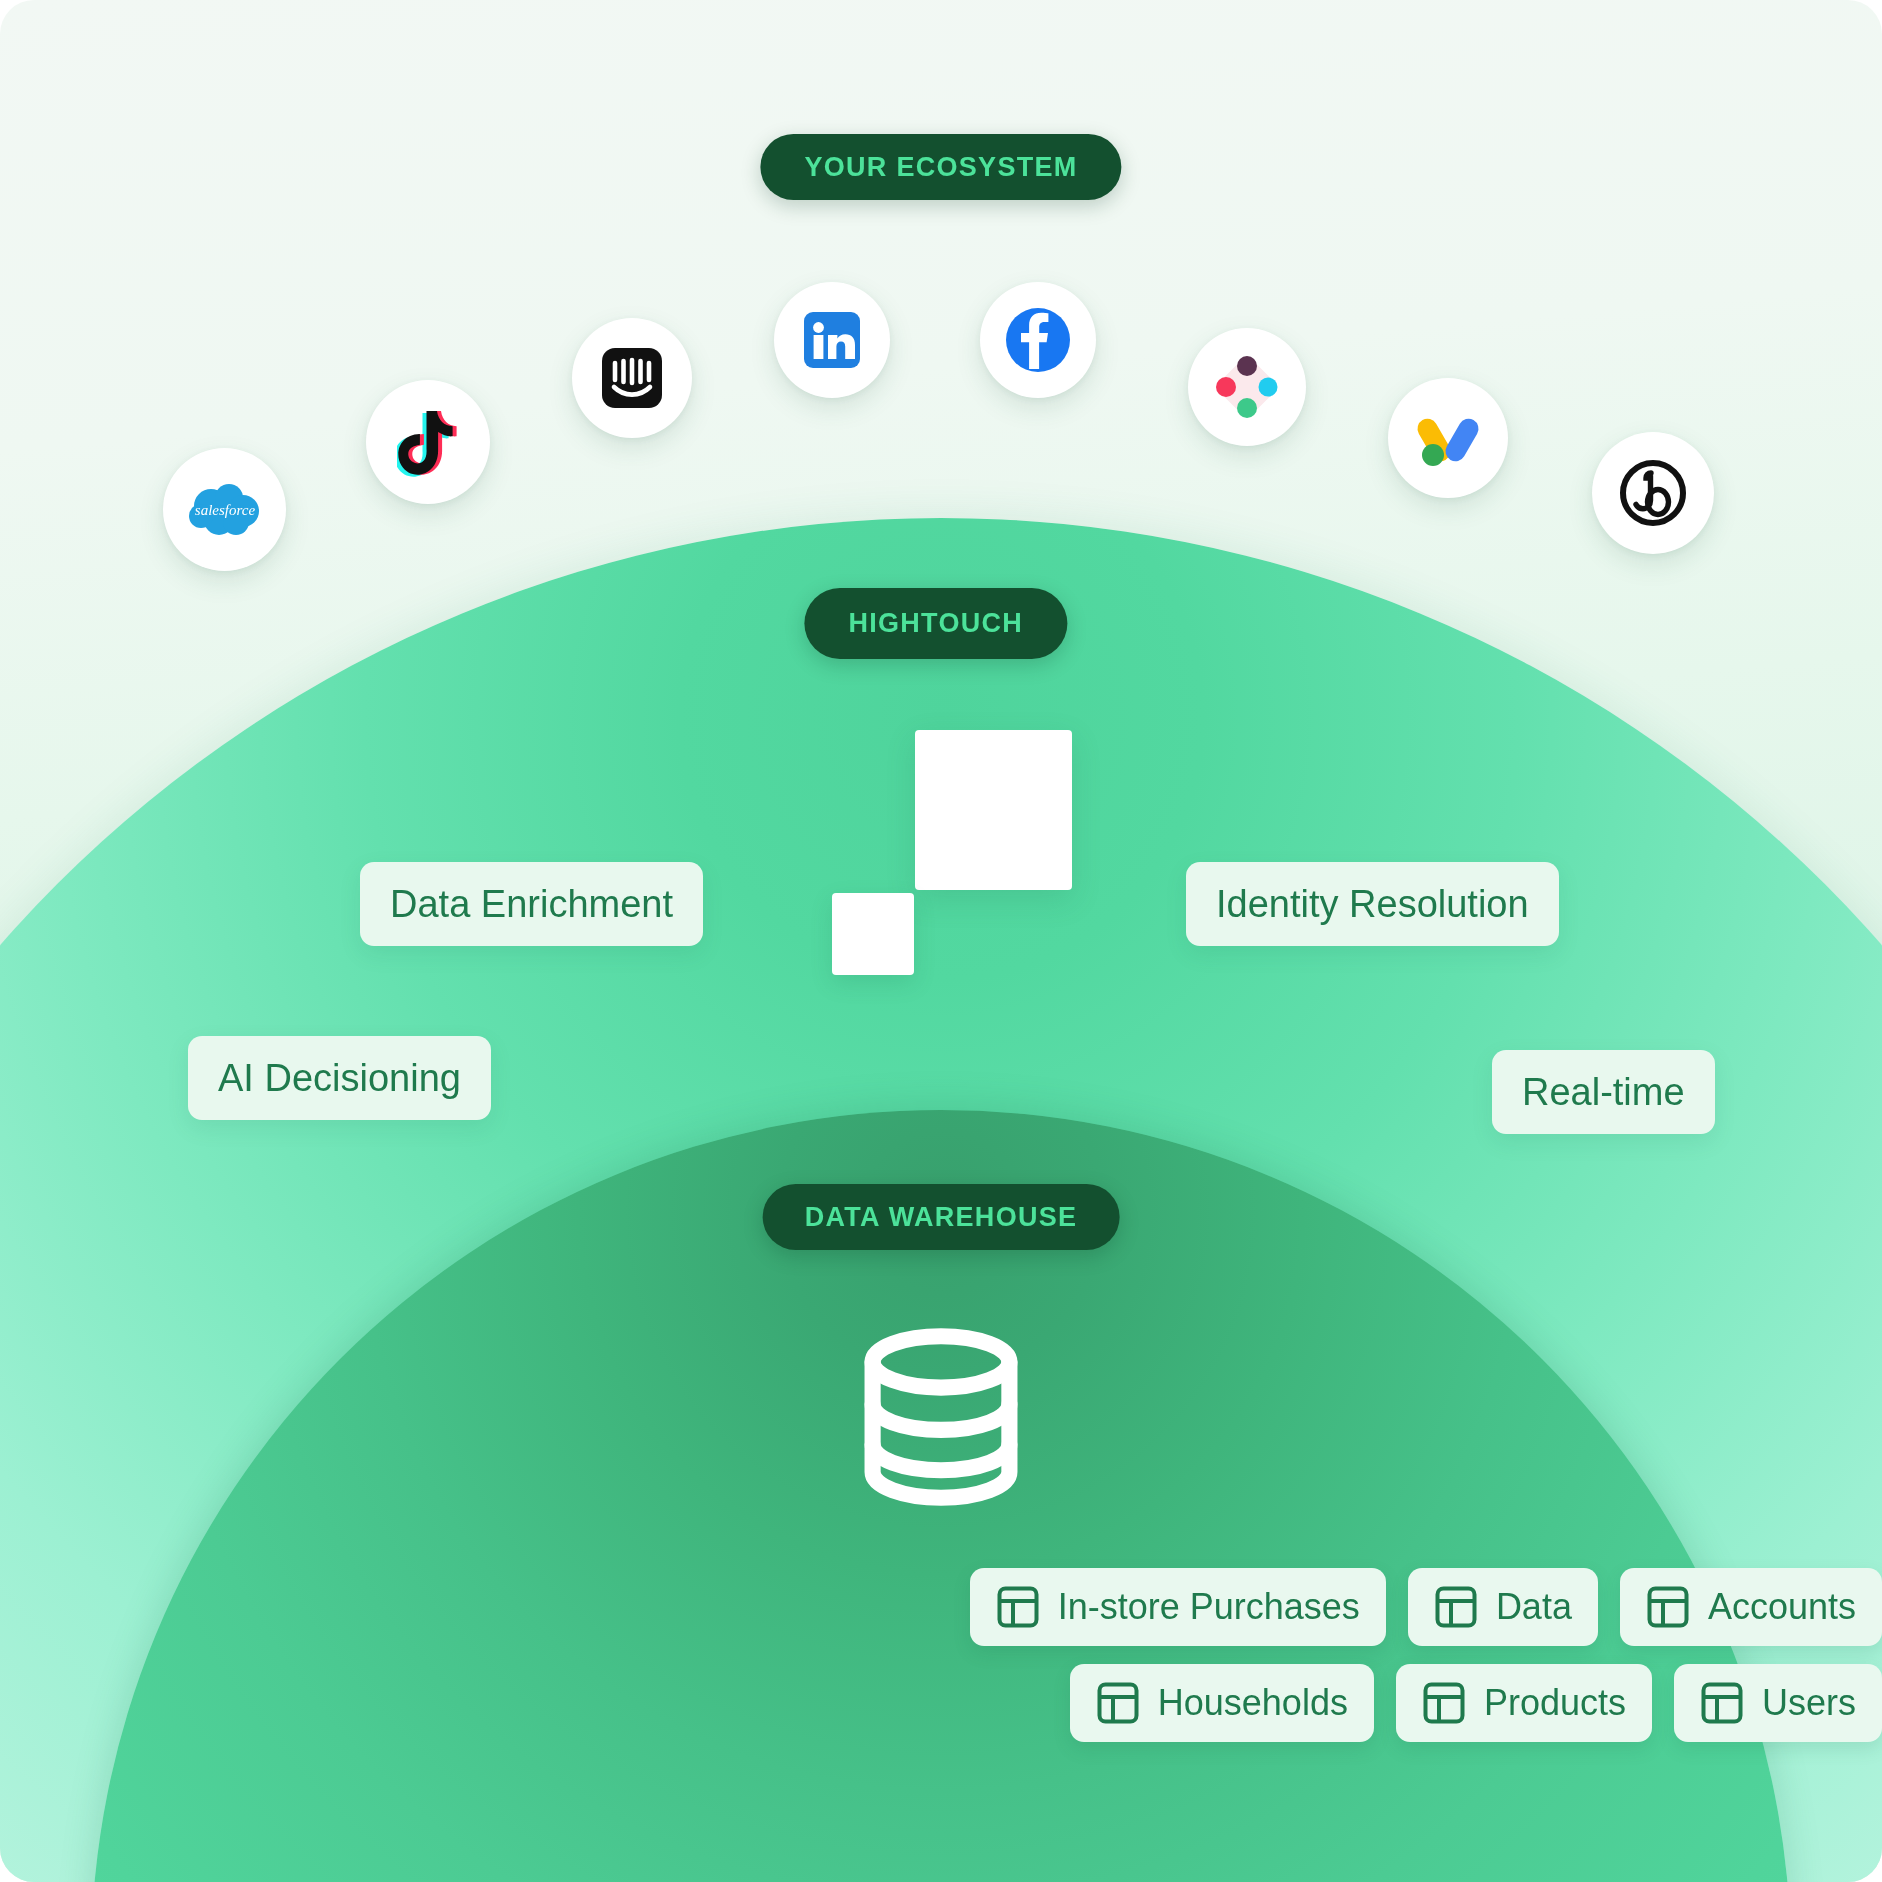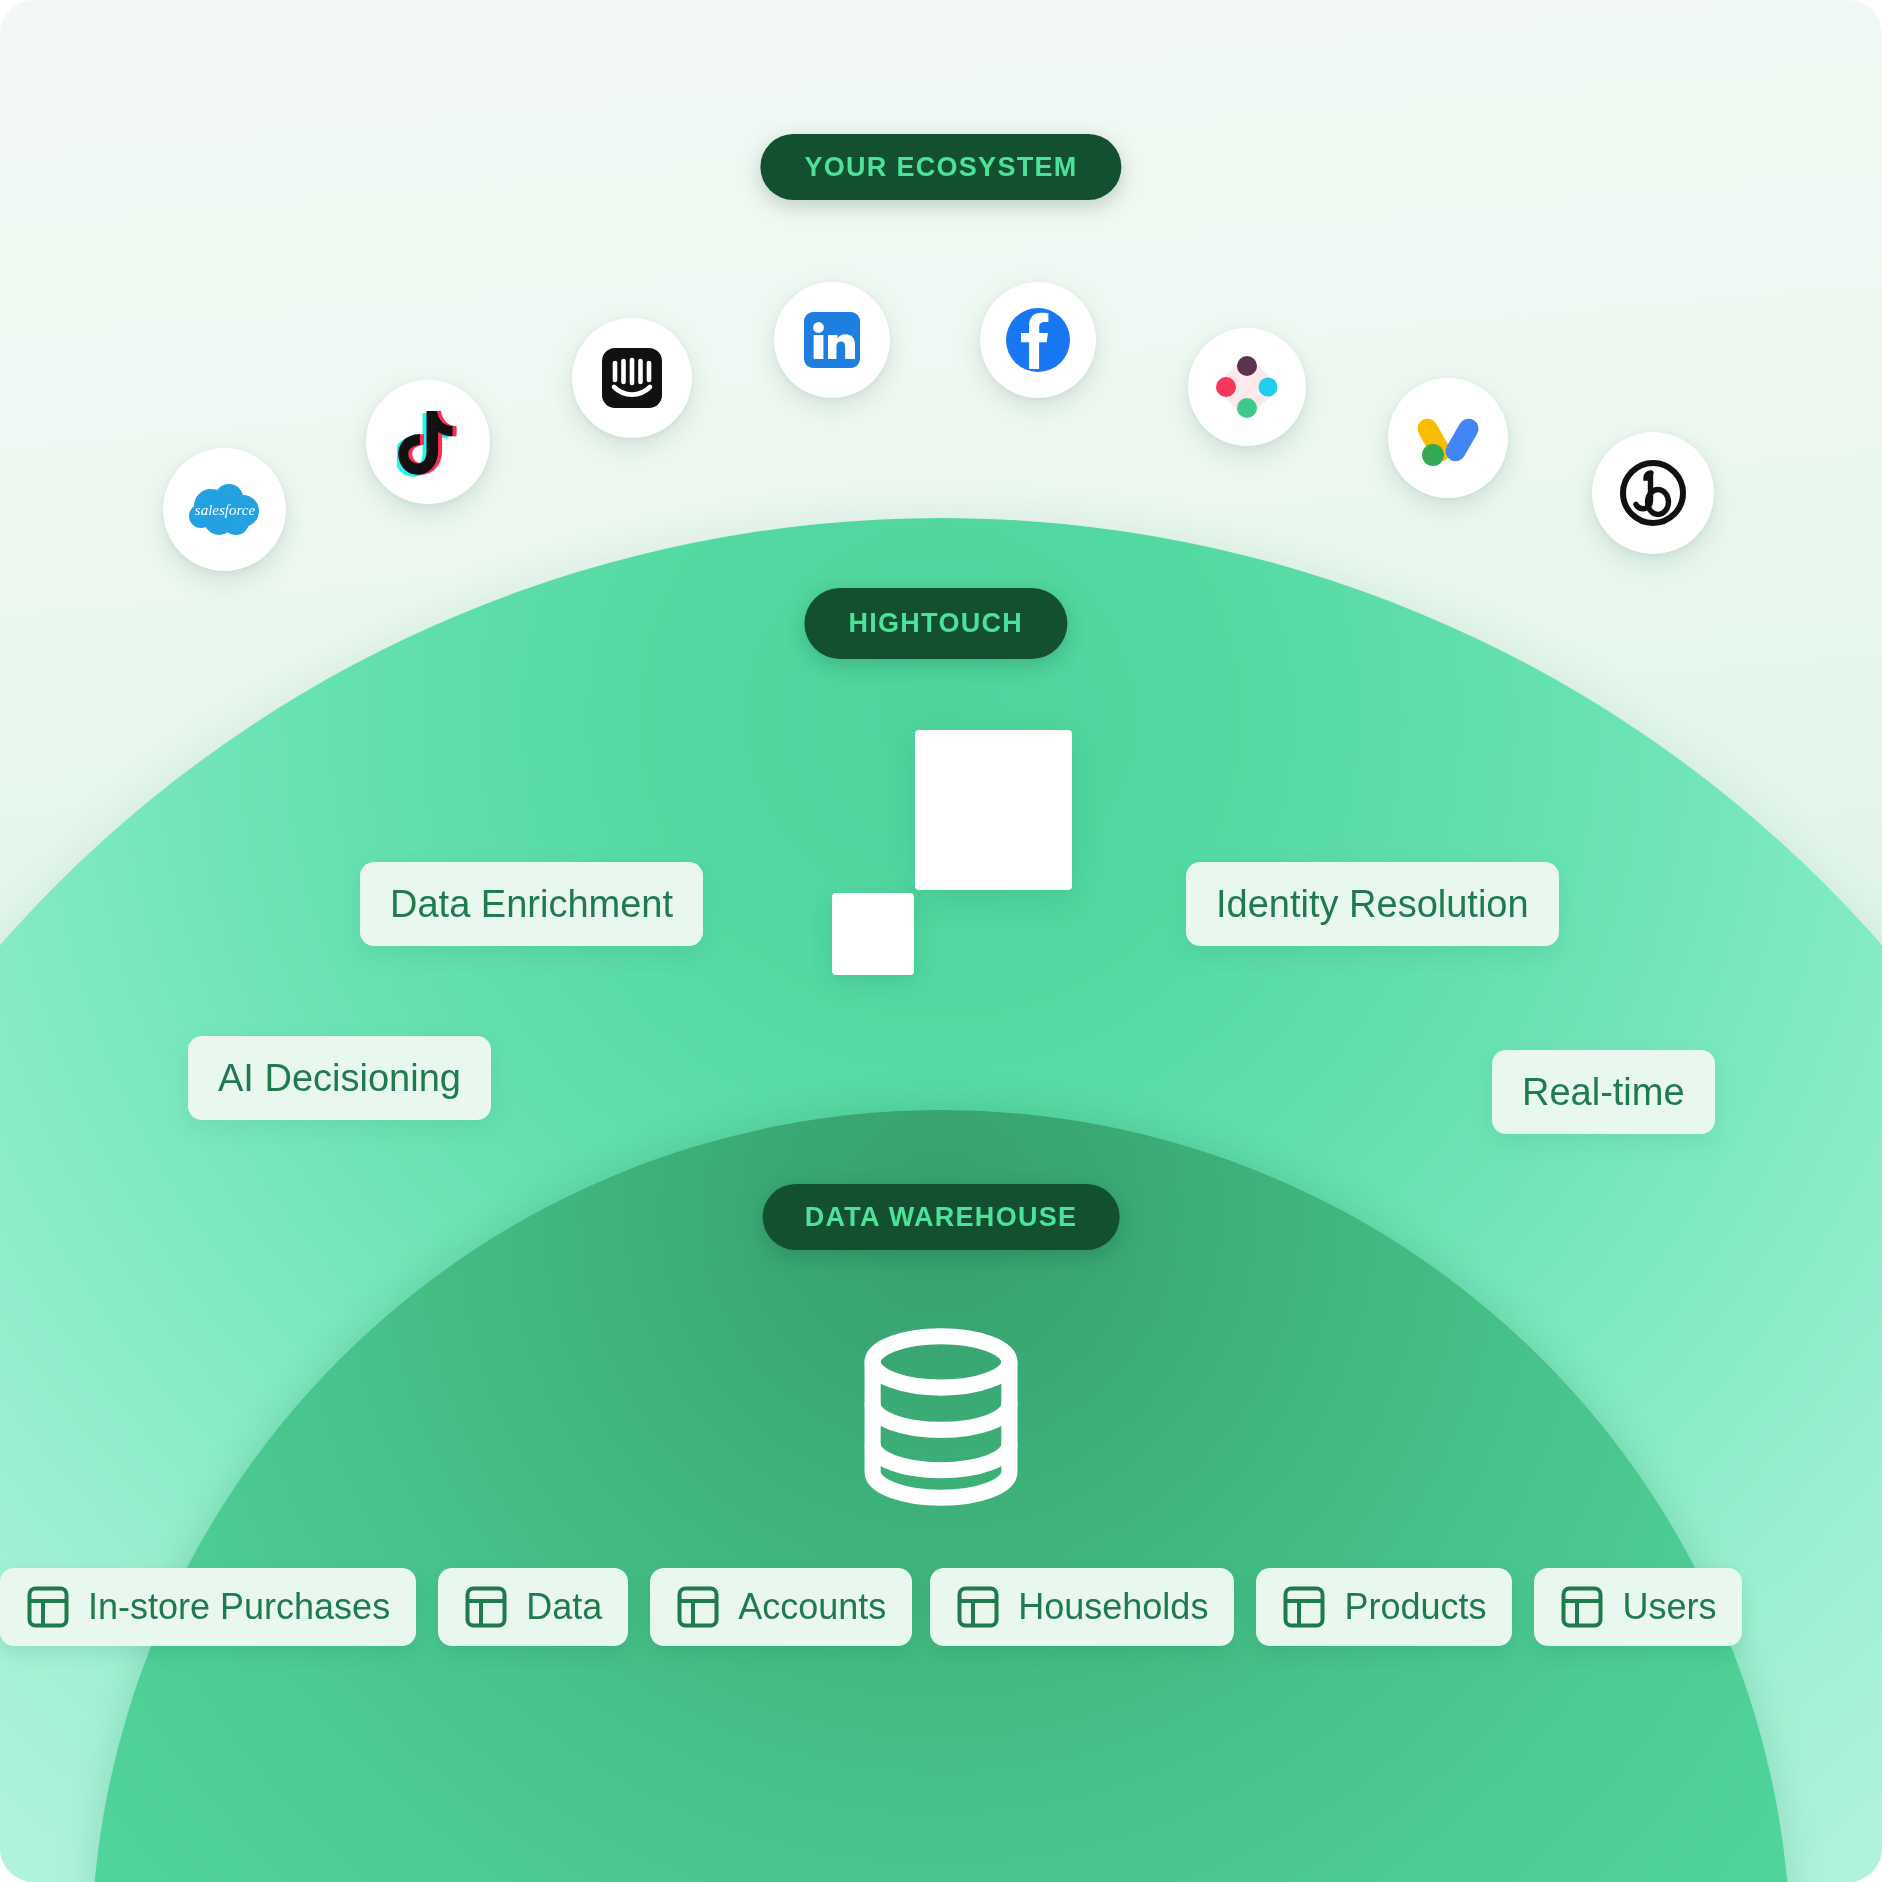--- a/index.html
+++ b/index.html
@@ -143,21 +143,21 @@
     left:50%; transform:translateX(-50%);
     top:1322px;
     width:190px; height:190px;
   }
 
   
   #table-rows {
     position:absolute;
     left:0; right:0;
     top:1568px;
-    display:flex; flex-direction:row; align-items:flex-end; gap:18px;
+    display:flex; flex-direction:column; align-items:flex-end; gap:18px;
   }
   .table-row {
     display:flex; align-items:center; justify-content:center; gap:22px;
   }
   .table-pill {
     background:#e9f8ef;
     color:#1f7a4d;
     border-radius:14px;
     height:78px;
     display:flex; align-items:center; gap:18px;

